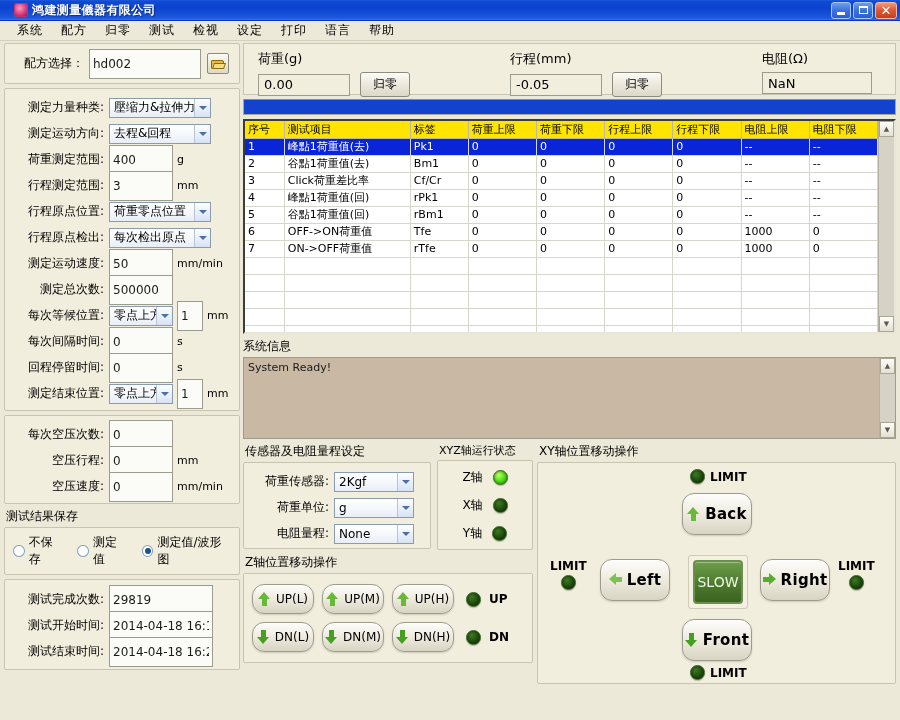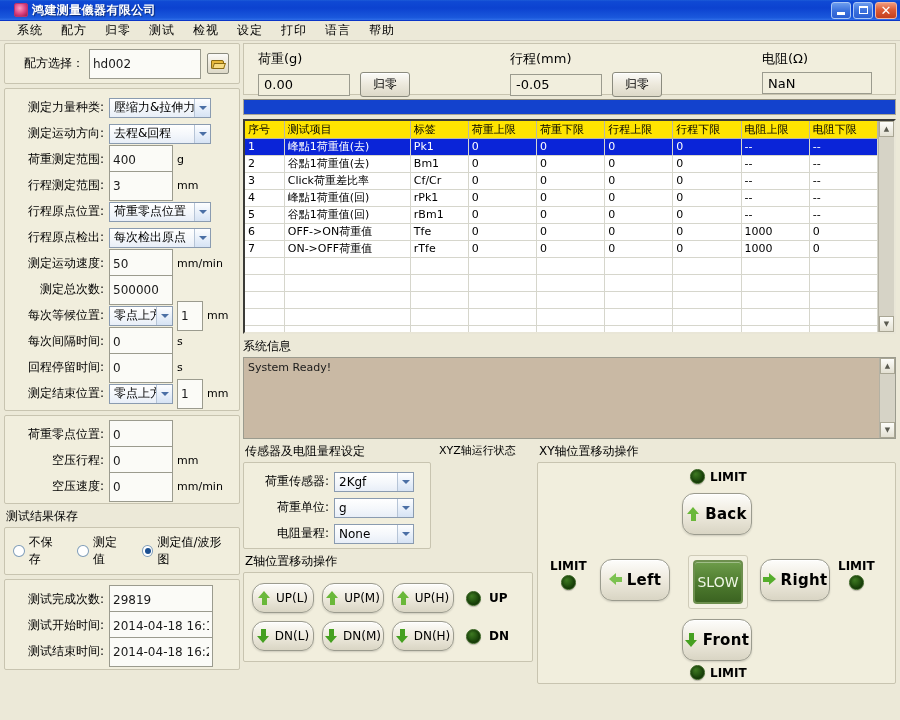--- a/index.html
+++ b/index.html
@@ -524,21 +524,21 @@
             <span>零点上方</span>
             <span class="arrow"></span>
           </div>
           <input class="tb" style="width: 26px; margin-left: 4px;" readonly="" value="1">
           <span class="unit">mm</span>
         </div>
       </div>
 
       <div class="group" style="padding:7px 8px 4px 6px;">
         <div class="frow">
-          <div class="flabel">荷重零点位置:</div>
+          <div class="flabel">每次空压次数:</div>
           <input class="tb" style="width: 64px;" readonly="" value="0">
         </div>
         <div class="frow">
           <div class="flabel">空压行程:</div>
           <input class="tb" style="width: 64px;" readonly="" value="0">
           <span class="unit">mm</span>
         </div>
         <div class="frow" style="margin-bottom:1px;">
           <div class="flabel">空压速度:</div>
           <input class="tb" style="width: 64px;" readonly="" value="0">
@@ -816,20 +816,34 @@
                   <div class="combo" style="width:80px;">
                     <span>None</span>
                     <span class="arrow"></span>
                   </div>
                 </div>
               </div>
             </div>
 
             <div class="axis-box">
               <div class="grouptitle" style="font-size:11px;">XYZ轴运行状态</div>
+              <div class="group" style="padding:2px 4px;">
+                <div class="axis-row">
+                  <span class="axis-label">Z轴</span>
+                  <span class="led on"></span>
+                </div>
+                <div class="axis-row">
+                  <span class="axis-label">X轴</span>
+                  <span class="led off"></span>
+                </div>
+                <div class="axis-row">
+                  <span class="axis-label">Y轴</span>
+                  <span class="led off"></span>
+                </div>
+              </div>
             </div>
           </div>
 
           <div>
             <div class="grouptitle">Z轴位置移动操作</div>
             <div class="group" style="padding:6px 6px;">
               <div class="zbtn-grid">
                 <div class="zbtn-row">
                   <div class="bigbtn zbtn">
                     <span class="gicon up">

